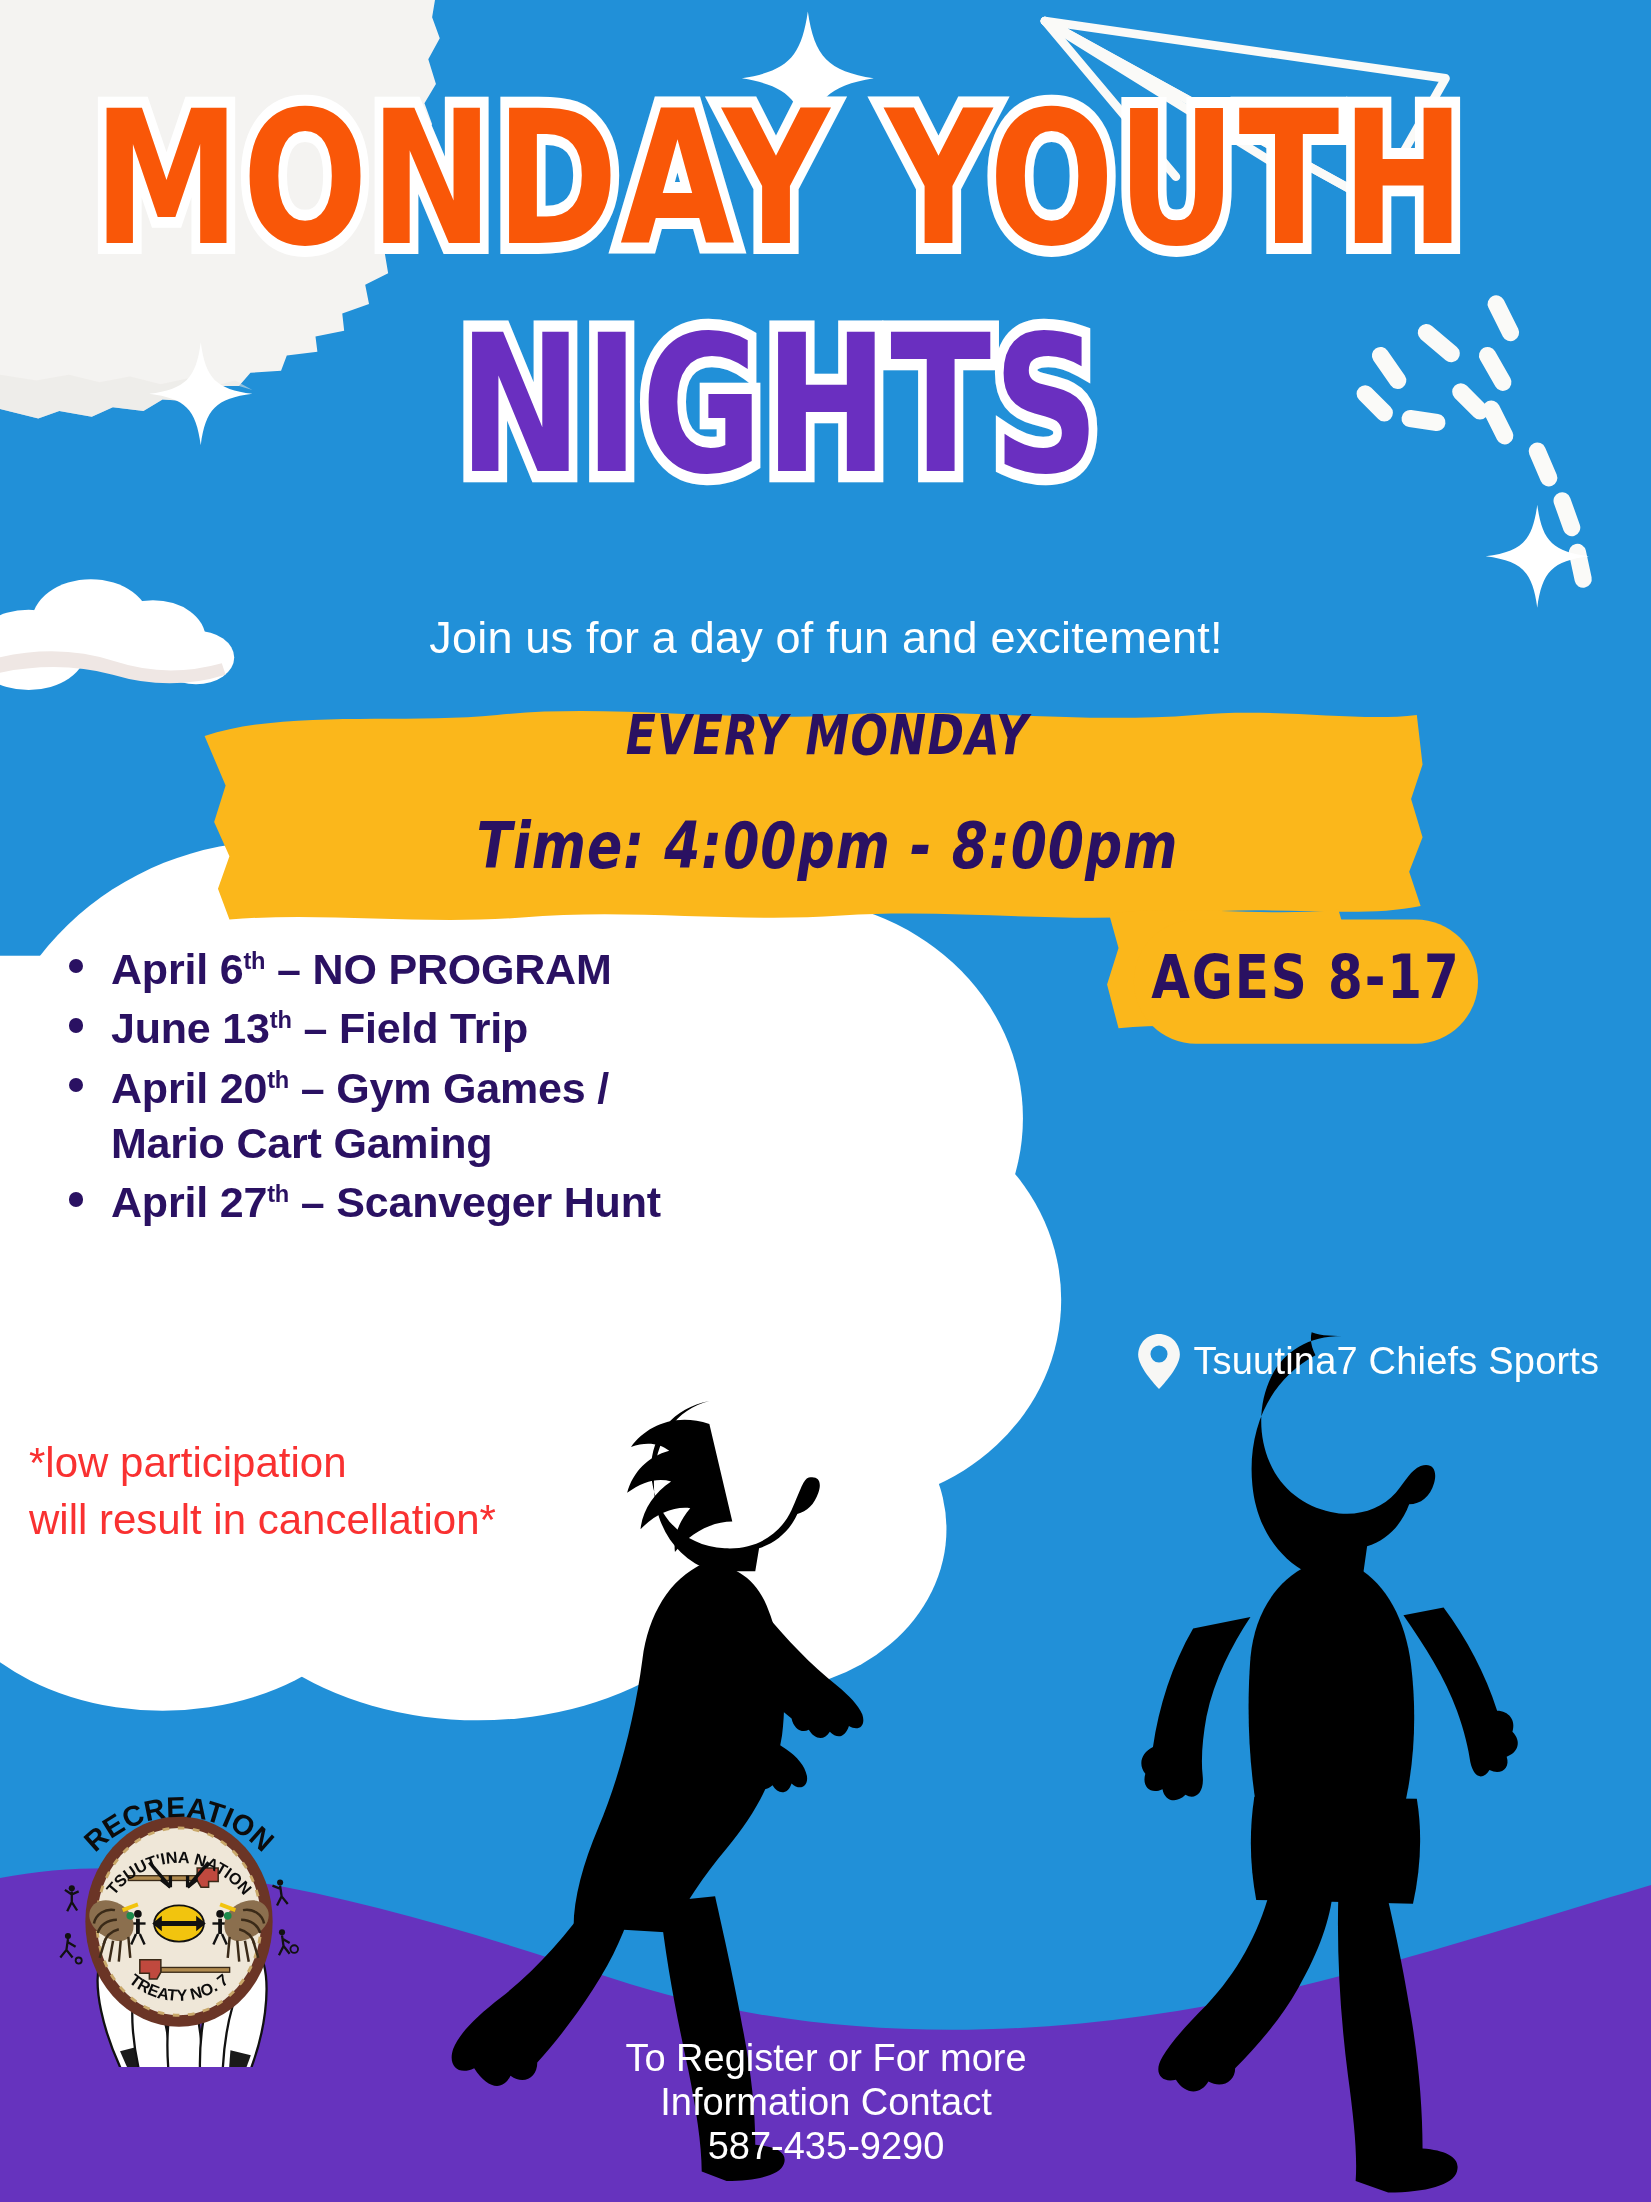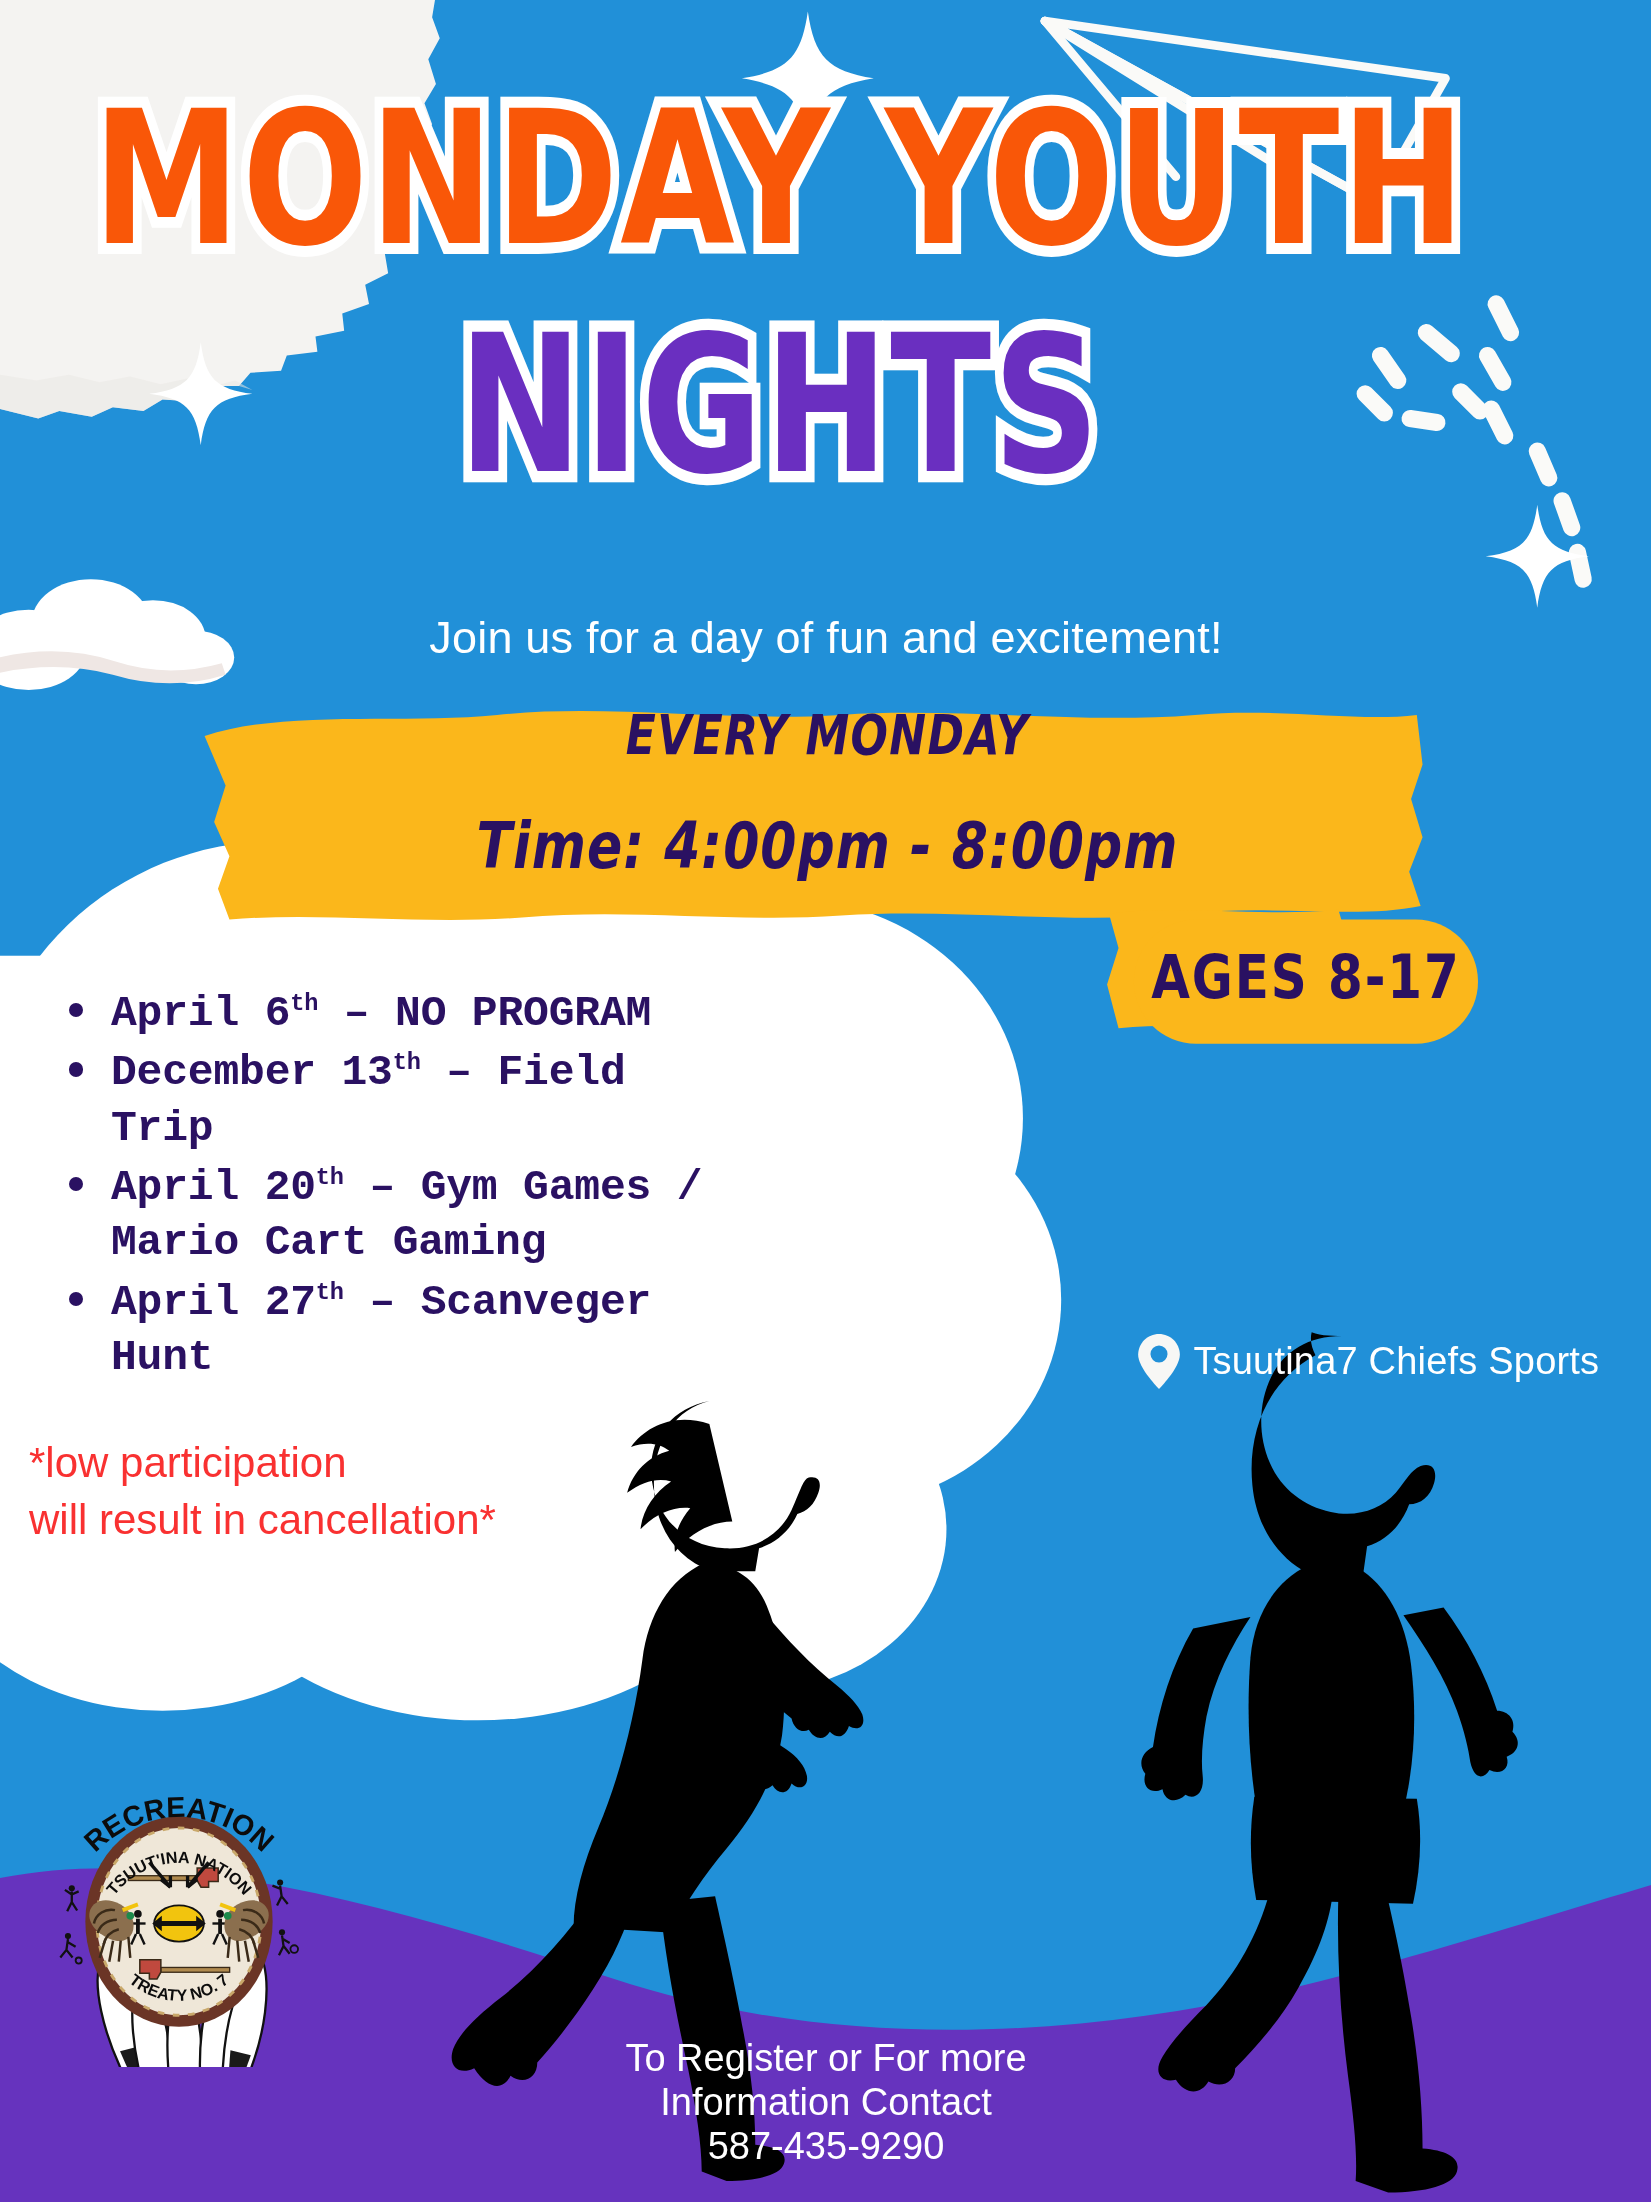--- a/index.html
+++ b/index.html
@@ -98,24 +98,23 @@
     font-family:"DejaVu Sans", sans-serif;
     font-weight:700;
     font-size:50px;
     letter-spacing:1.9px;
     transform:scaleY(1.22);
     transform-origin:center top;
   }
 
   
   .bullets {
-    position:absolute; top:986px; left:57px; width:669px;
+    position:absolute; top:942px; left:57px; width:669px;
     z-index:30;
     list-style:none;
-    font-family:Liberation Mono, monospace;
   }
   .bullets li {
     color:#2A1162;
     font-size:43px;
     font-weight:700;
     line-height:1.29;
     margin-bottom:3.8px;
     padding-left:54px;
     position:relative;
     letter-spacing:-0.2px;
@@ -332,21 +331,21 @@
 
   <div class="banner-text">
     <div><span class="banner-line1">EVERY MONDAY</span></div>
     <div><span class="banner-line2">Time: 4:00pm - 8:00pm</span></div>
   </div>
 
   <div class="ages-text">AGES 8-17</div>
 
   <ul class="bullets" id="schedule-list">
       <li><span class="dot"></span><span>April 6</span><sup>th</sup><span> – </span><span>NO PROGRAM</span></li>
-      <li><span class="dot"></span><span>December 13</span><sup>th</sup><span> – </span><span>Field Trip</span></li>
+      <li><span class="dot"></span><span>June 13</span><sup>th</sup><span> – </span><span>Field Trip</span></li>
       <li><span class="dot"></span><span>April 20</span><sup>th</sup><span> – </span><span>Gym Games / Mario Cart Gaming</span></li>
       <li><span class="dot"></span><span>April 27</span><sup>th</sup><span> – </span><span>Scanveger Hunt</span></li>
     </ul>
 
   <div class="warn">
     <div>*low participation</div>
     <div>will result in cancellation*</div>
   </div>
 
   <div class="location">

